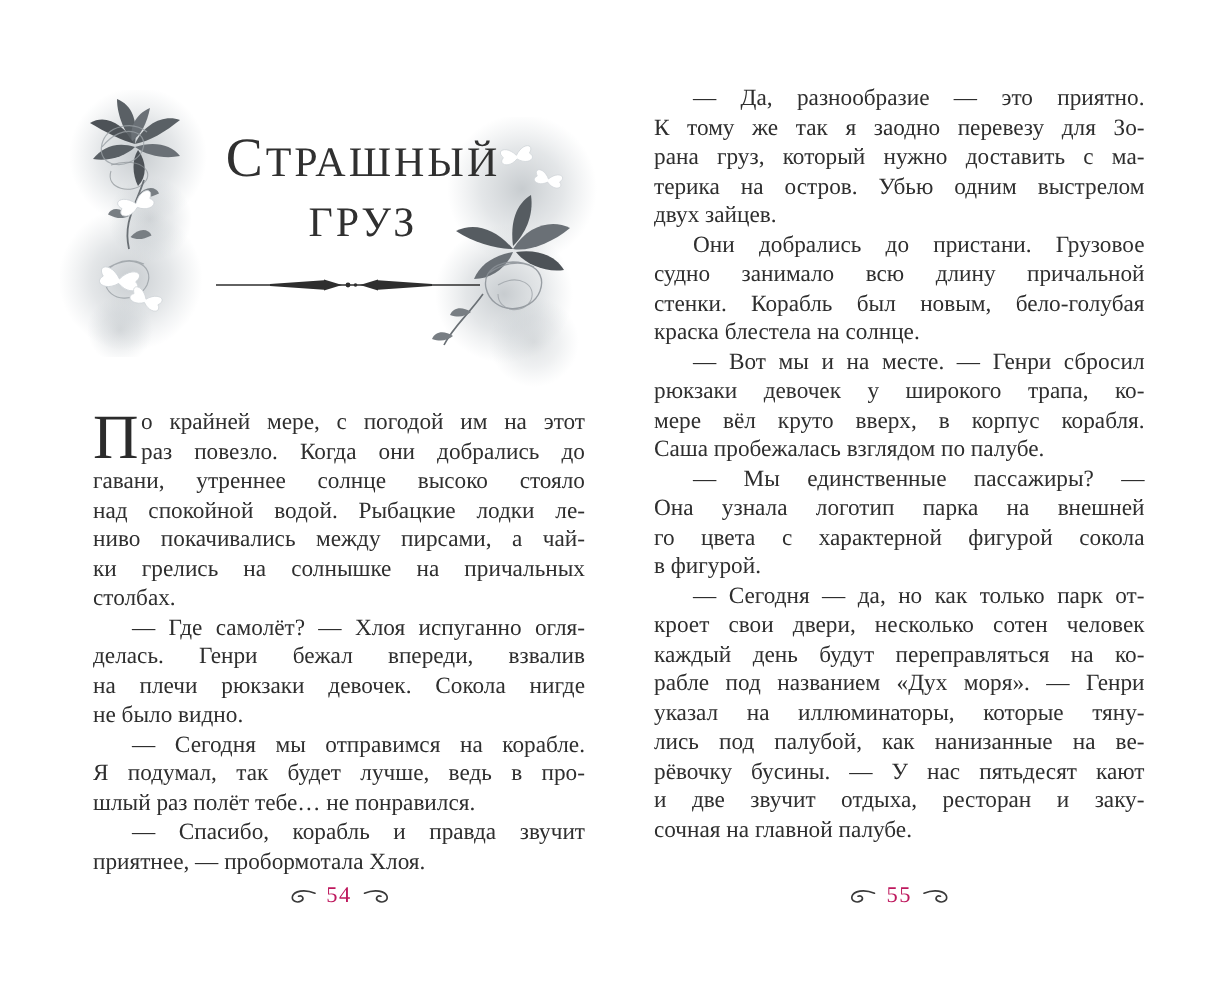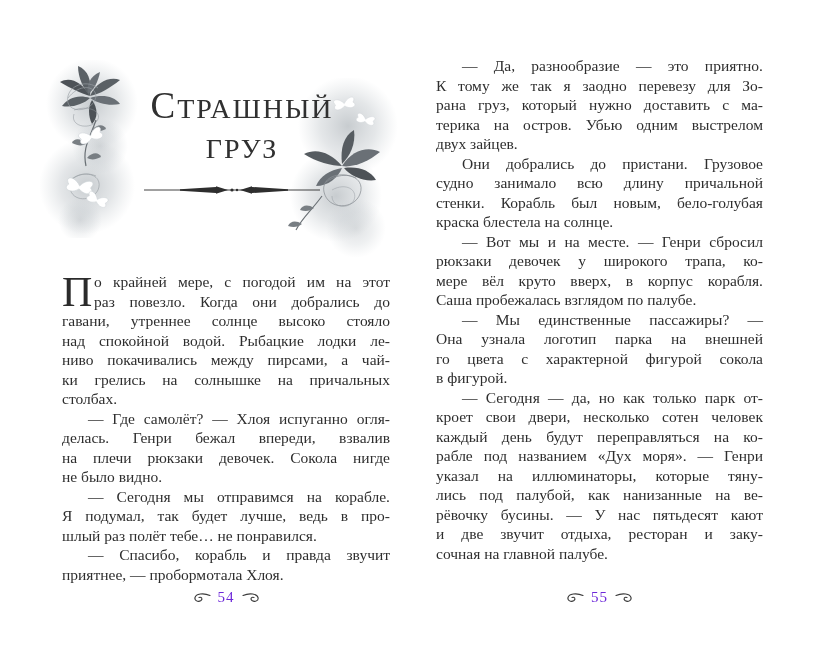--- a/index.html
+++ b/index.html
@@ -46,21 +46,21 @@
   .dropcap{
     position:absolute;left:0;top:2px;
     font-size:42px;line-height:36px;color:#2b2b2b;
   }
 
   
   .folio{
     position:absolute;top:589px;left:0;width:100%;
     display:flex;align-items:center;justify-content:center;gap:7px;
   }
-  .pagenum{font-size:15px;letter-spacing:1px;color:#6d28d9;text-align:center;}
+  .pagenum{font-size:15px;letter-spacing:1px;color:#be185d;text-align:center;}
   .flourish{display:block;}
 </style>
 </head>
 <body>
 
 <div class="spread">
 
   <svg class="floral floral-left" width="106" height="178" viewBox="0 0 106 178">
     <defs>
       <radialGradient id="wash">

